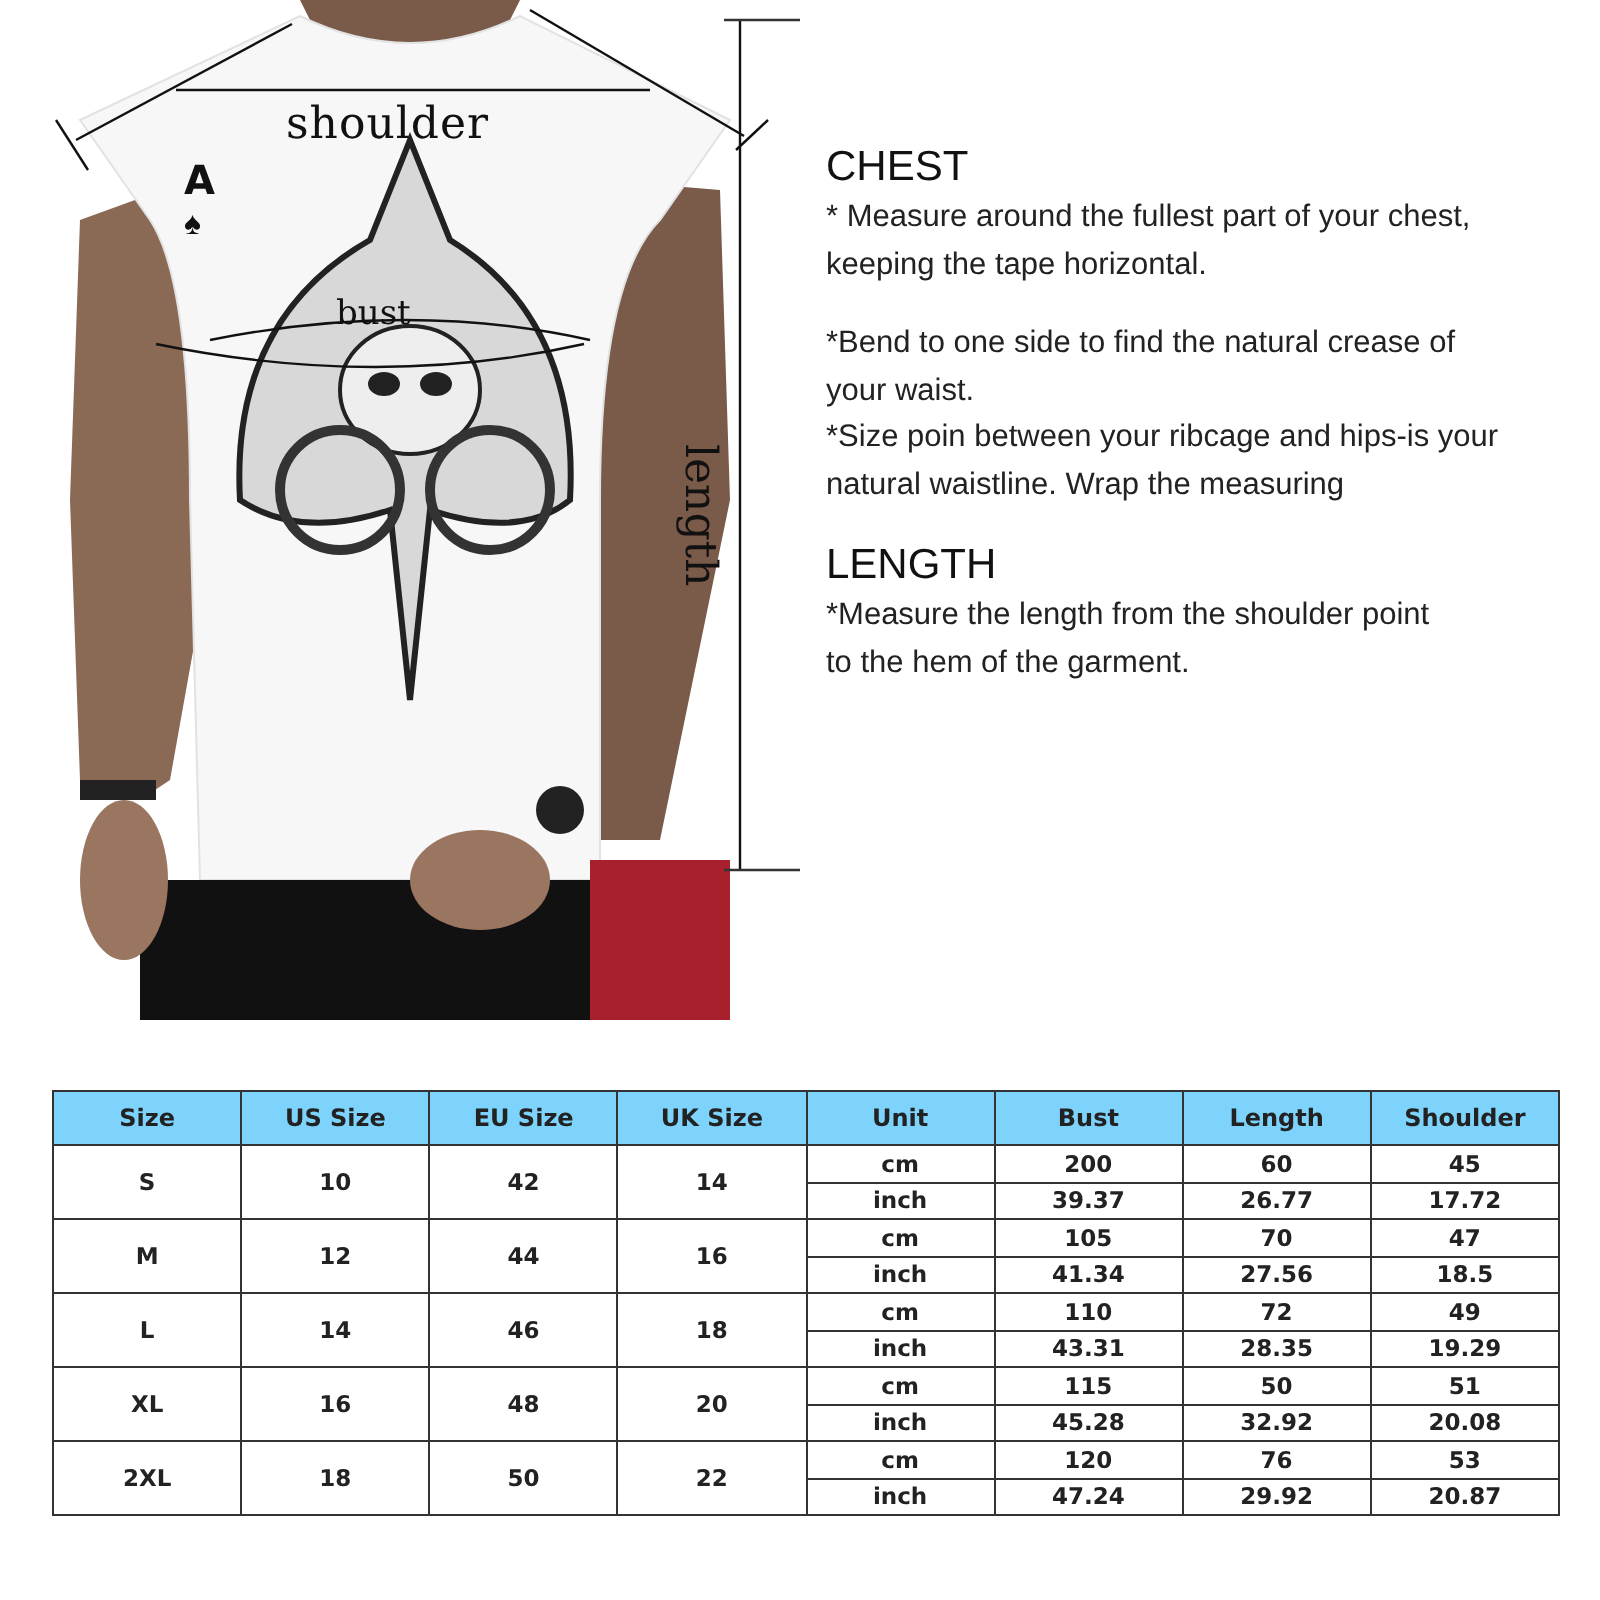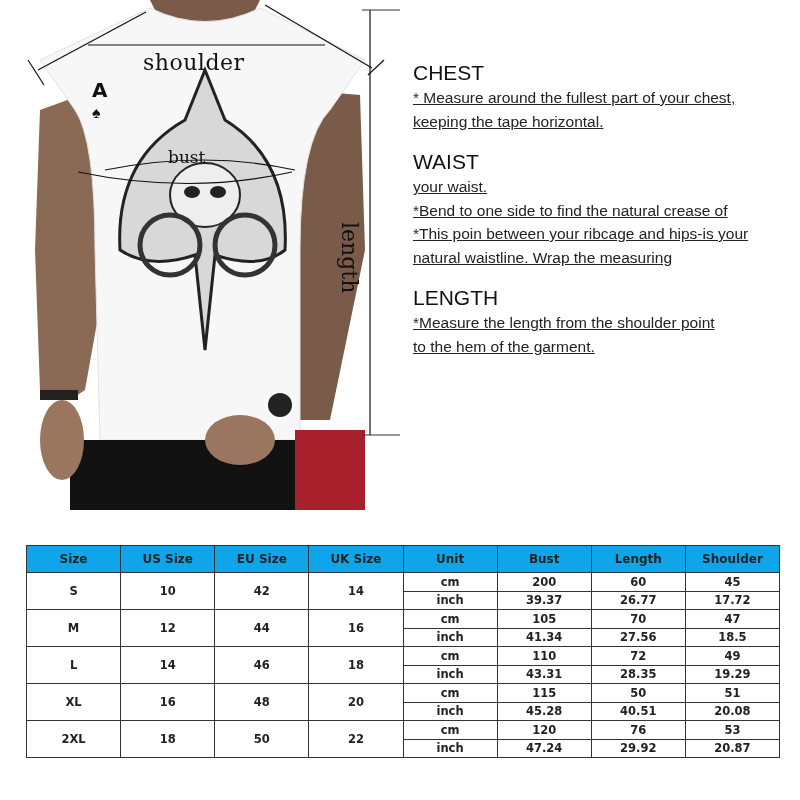--- a/index.html
+++ b/index.html
@@ -25,36 +25,36 @@
       font-size: 22px; color: #111; transform: rotate(90deg); transform-origin: left top;
       white-space: nowrap;
     }
     .ace-a {
       position: absolute; left: 92px; top: 78px; font-size: 20px; font-weight: bold; color: #111;
       font-family: "DejaVu Sans", sans-serif;
     }
     .ace-spade { position: absolute; left: 92px; top: 104px; font-size: 16px; color: #111; }
 
     .guide {
-      position: absolute; left: 413px; top: 60px; width: 380px;
+      position: absolute; left: 413px; top: 71px; width: 380px;
     }
     .guide-section { margin-bottom: 16px; }
     .guide-title { font-size: 21px; color: #111; line-height: 26px; }
-    .guide-line { font-size: 15.5px; color: #222; line-height: 23.5px; white-space: nowrap; text-decoration: underline; }
+    .guide-line { font-size: 15.5px; color: #222; line-height: 23.5px; white-space: nowrap; }
 
     table.size-chart {
       position: absolute; left: 26px; top: 545px; width: 754px;
       border-collapse: collapse; font-family: "DejaVu Sans", sans-serif; font-weight: bold;
       font-size: 11.5px; color: #222;
     }
     table.size-chart th, table.size-chart td {
       border: 1.5px solid #333; text-align: center;
     }
     table.size-chart th {
-      background: #0ea5e9; height: 27px; font-size: 12px; color: #222;
+      background: #7dd3fc; height: 27px; font-size: 12px; color: #222;
     }
     table.size-chart td { height: 18.5px; }
     table.size-chart td.merged { height: 37px; }
   </style>
 </head>
 <body>
 
 <div class="photo">
   <svg width="400" height="510" viewBox="0 0 400 510">
 
@@ -99,24 +99,23 @@
   <span class="label-length">length</span>
 </div>
 
 <div class="guide">
   <div class="guide-section">
     <div class="guide-title">CHEST</div>
     <div class="guide-line">* Measure around the fullest part of your chest,</div>
     <div class="guide-line">keeping the tape horizontal.</div>
   </div>
   <div class="guide-section">
-    <div class="guide-title">WAIST</div>
+    <div class="guide-line">*Bend to one side to find the natural crease of</div>
     <div class="guide-line">your waist.</div>
-    <div class="guide-line">*Bend to one side to find the natural crease of</div>
-    <div class="guide-line">*This poin between your ribcage and hips-is your</div>
+    <div class="guide-line">*Size poin between your ribcage and hips-is your</div>
     <div class="guide-line">natural waistline. Wrap the measuring</div>
   </div>
   <div class="guide-section">
     <div class="guide-title">LENGTH</div>
     <div class="guide-line">*Measure the length from the shoulder point</div>
     <div class="guide-line">to the hem of the garment.</div>
   </div>
 </div>
 
 <table class="size-chart">
@@ -191,21 +190,21 @@
       <td rowspan="2">48</td>
       <td rowspan="2">20</td>
       <td>cm</td>
       <td>115</td>
       <td>50</td>
       <td>51</td>
     </tr>
     <tr>
       <td>inch</td>
       <td>45.28</td>
-      <td>40.51</td>
+      <td>32.92</td>
       <td>20.08</td>
     </tr>
 
     <tr>
       <td rowspan="2" class="merged">2XL</td>
       <td rowspan="2">18</td>
       <td rowspan="2">50</td>
       <td rowspan="2">22</td>
       <td>cm</td>
       <td>120</td>

